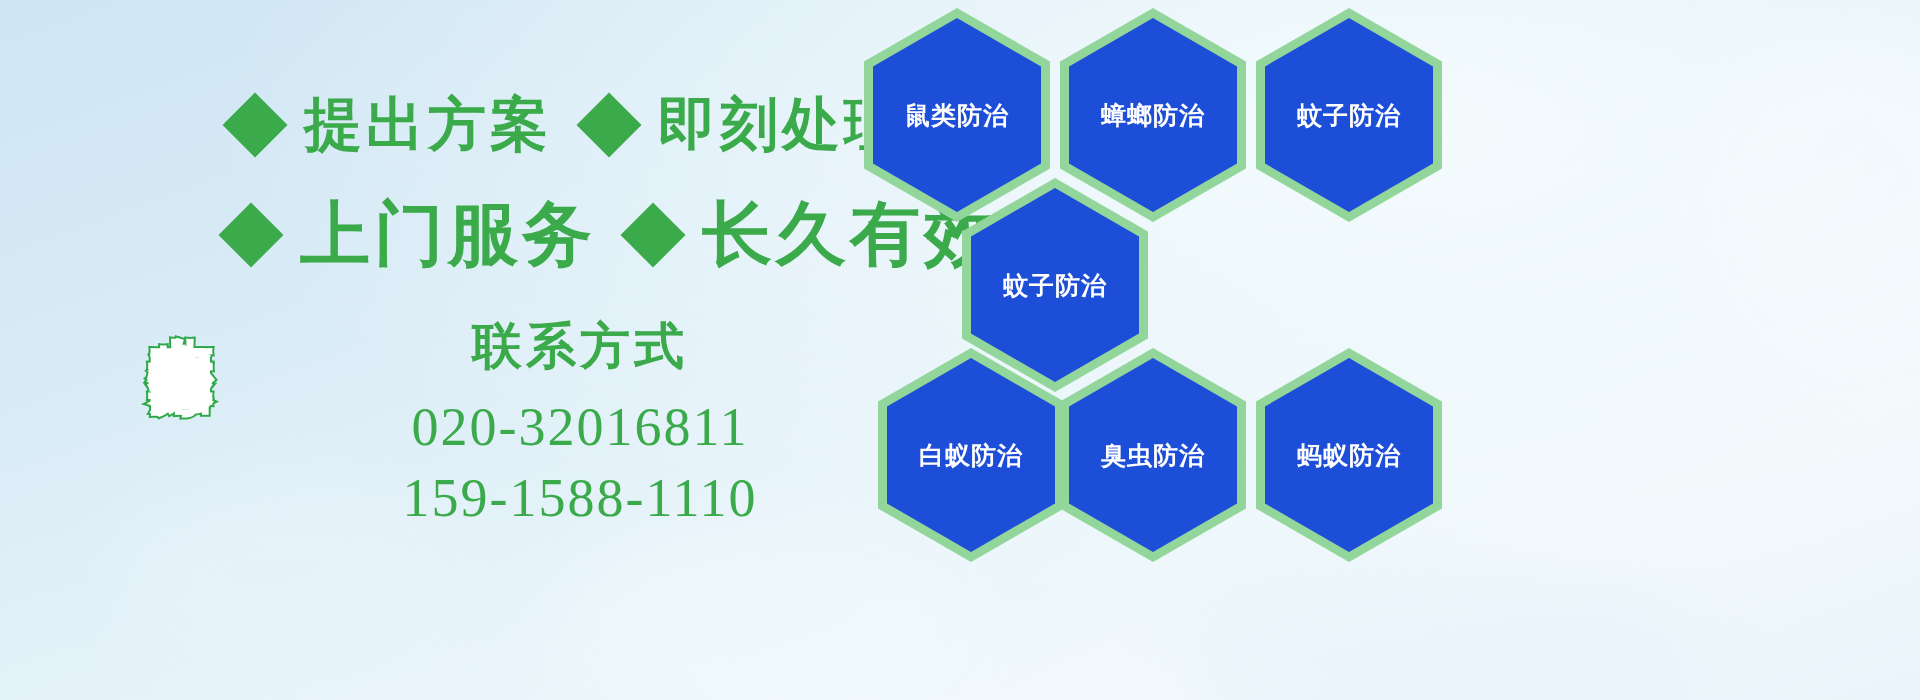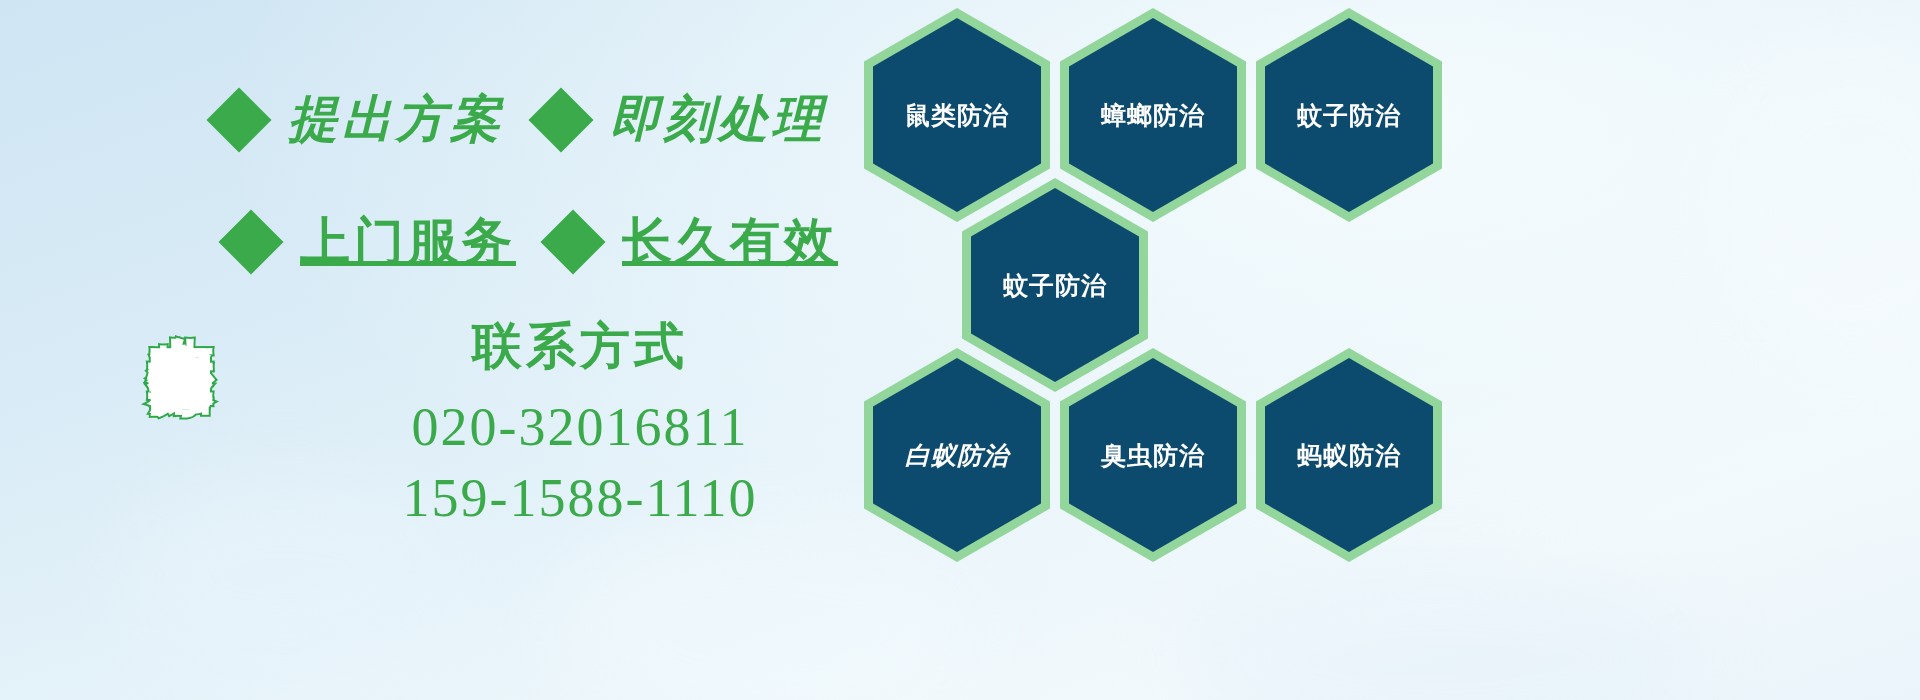--- a/index.html
+++ b/index.html
@@ -34,22 +34,22 @@
     paint-order:stroke fill;
     text-shadow:0 0 1px #2fa94a;
     white-space:nowrap;
   }
 
   
   .slogan-row{
     position:absolute;display:flex;align-items:center;
     color:#3aaa4a;font-weight:bold;white-space:nowrap;
   }
-  #slogan-row-1{left:216px;top:86px;font-size:50px;font-style:italic;}
-  #slogan-row-2{left:228px;top:208px;font-size:50px;text-decoration:underline;}
+  #slogan-row-1{left:232px;top:86px;font-size:58px;}
+  #slogan-row-2{left:228px;top:188px;font-size:70px;}
   .slogan-item{display:flex;align-items:center;}
   .diamond{
     width:46px;height:46px;background:#3aaa4a;
     transform:rotate(45deg);
     margin-right:26px;flex:0 0 auto;
   }
   .slogan-text{letter-spacing:4px;}
   .slogan-gap{width:34px;flex:0 0 auto;}
 
   
@@ -71,21 +71,21 @@
   #honeycomb{position:absolute;left:856px;top:0;width:620px;height:700px;}
   .hex{
     position:absolute;width:186px;height:214px;
     background:#93d69b;
     -webkit-clip-path:polygon(50% 0%,100% 25%,100% 75%,50% 100%,0% 75%,0% 25%);
     clip-path:polygon(50% 0%,100% 25%,100% 75%,50% 100%,0% 75%,0% 25%);
     display:flex;align-items:center;justify-content:center;
   }
   .hex-inner{
     width:168px;height:194px;
-    background:#0c4a6e;
+    background:#1d4ed8;
     -webkit-clip-path:polygon(50% 0%,100% 25%,100% 75%,50% 100%,0% 75%,0% 25%);
     clip-path:polygon(50% 0%,100% 25%,100% 75%,50% 100%,0% 75%,0% 25%);
     display:flex;align-items:center;justify-content:center;
   }
   .hex-label{
     color:#ffffff;font-size:25px;font-weight:bold;letter-spacing:1px;
     white-space:nowrap;text-align:center;
   }
 </style>
 </head>
@@ -147,21 +147,21 @@
         <span class="hex-label">蚊子防治</span>
       </div>
     </div>
 
     <div class="hex" style="left:106px;top:178px;">
       <div class="hex-inner">
         <span class="hex-label">蚊子防治</span>
       </div>
     </div>
 
-    <div class="hex" style="left:8px;top:348px;font-style:italic;">
+    <div class="hex" style="left:22px;top:348px;">
       <div class="hex-inner">
         <span class="hex-label">白蚁防治</span>
       </div>
     </div>
     <div class="hex" style="left:204px;top:348px;">
       <div class="hex-inner">
         <span class="hex-label">臭虫防治</span>
       </div>
     </div>
     <div class="hex" style="left:400px;top:348px;">

